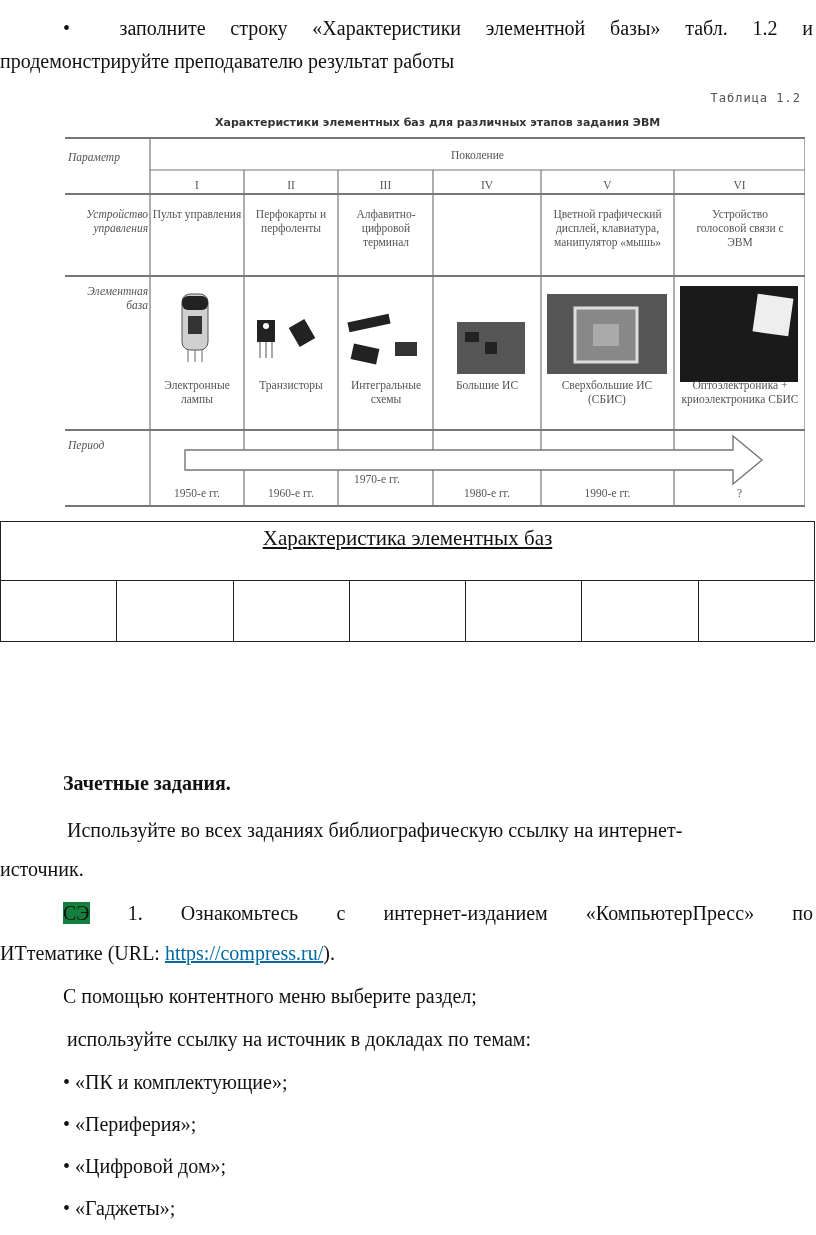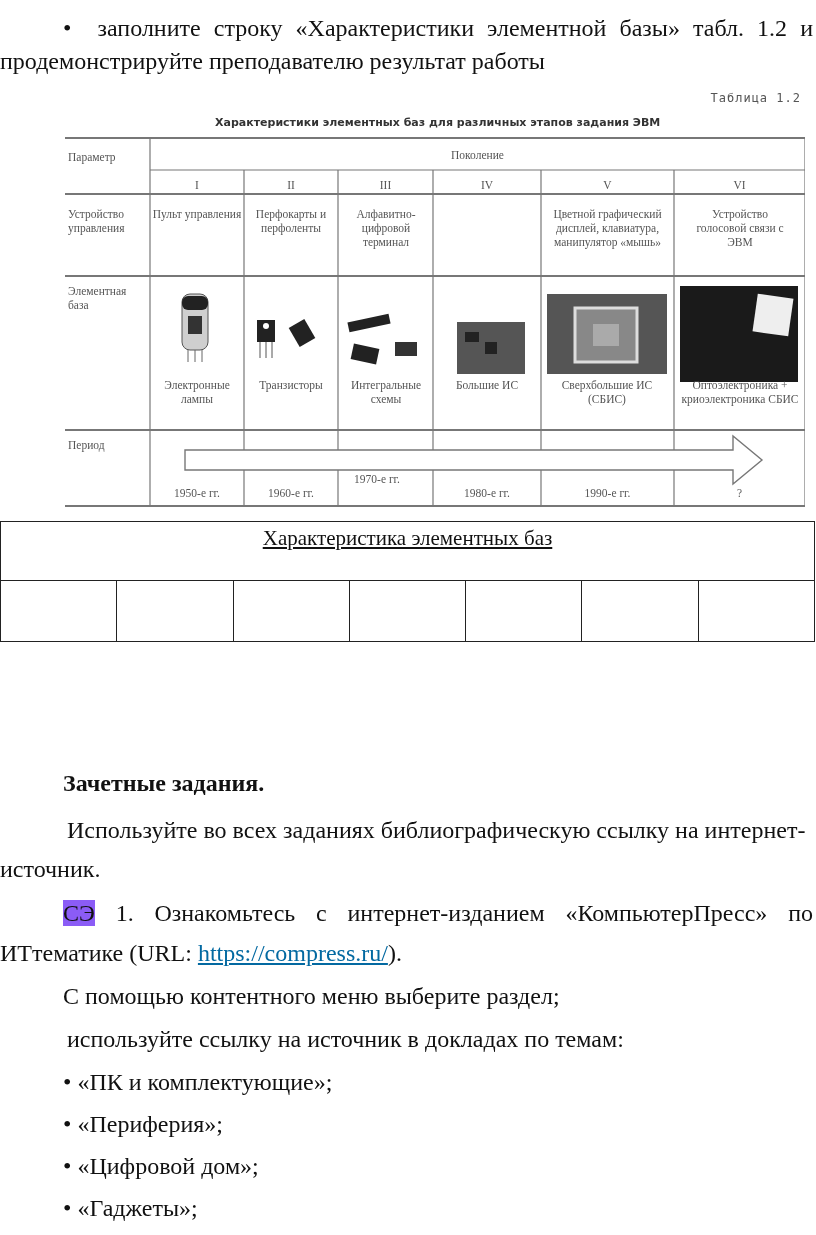--- a/index.html
+++ b/index.html
@@ -1,38 +1,38 @@
 <!DOCTYPE html>
 <html><head>
 <meta charset="utf-8">
 <style>
   html, body { margin: 0; padding: 0; background: #ffffff; }
   body {
     width: 816px; height: 1235px; position: relative; overflow: hidden;
     font-family: "Liberation Serif", "DejaVu Serif", serif; color: #111;
   }
   .line {
-    position: absolute; font-size: 24px; line-height: 24px; white-space: nowrap;
+    position: absolute; font-size: 20px; line-height: 24px; white-space: nowrap;
   }
   .justify { text-align: justify; text-align-last: justify; }
   a.link { color: #0369a1; text-decoration: underline; }
-  .hl { background: #8b5cf6; }
+  .hl { background: #15803d; }
 
   
   #scan { position: absolute; left: 65px; top: 88px; width: 740px; height: 420px; }
   .scan-caption {
     position: absolute; font-family: "DejaVu Sans Mono", monospace; font-size: 12px;
     color: #555; letter-spacing: 1px;
   }
   .scan-title {
     position: absolute; font-family: "DejaVu Sans", sans-serif; font-weight: bold;
     font-size: 11px; color: #333; white-space: nowrap;
   }
   .st { position: absolute; font-size: 11.5px; line-height: 14px; color: #555; text-align: center; }
-  .st-left { text-align: left; }
+  .st-left { text-align: right; font-style: italic; }
 
   
   #ctable { position: absolute; left: 0; top: 521px; width: 816px; height: 121px; }
   .ct-top {
     position: absolute; left: 0; top: 0; width: 815px; height: 59px;
     border: 1px solid #222; border-bottom: none; box-sizing: border-box;
   }
   .ct-title { position: absolute; left: 0; right: 0; top: 4px; text-align: center; font-size: 21px; line-height: 24px; text-decoration: underline; }
   .ct-row {
     position: absolute; left: 0; top: 59px; width: 815px; height: 62px;

